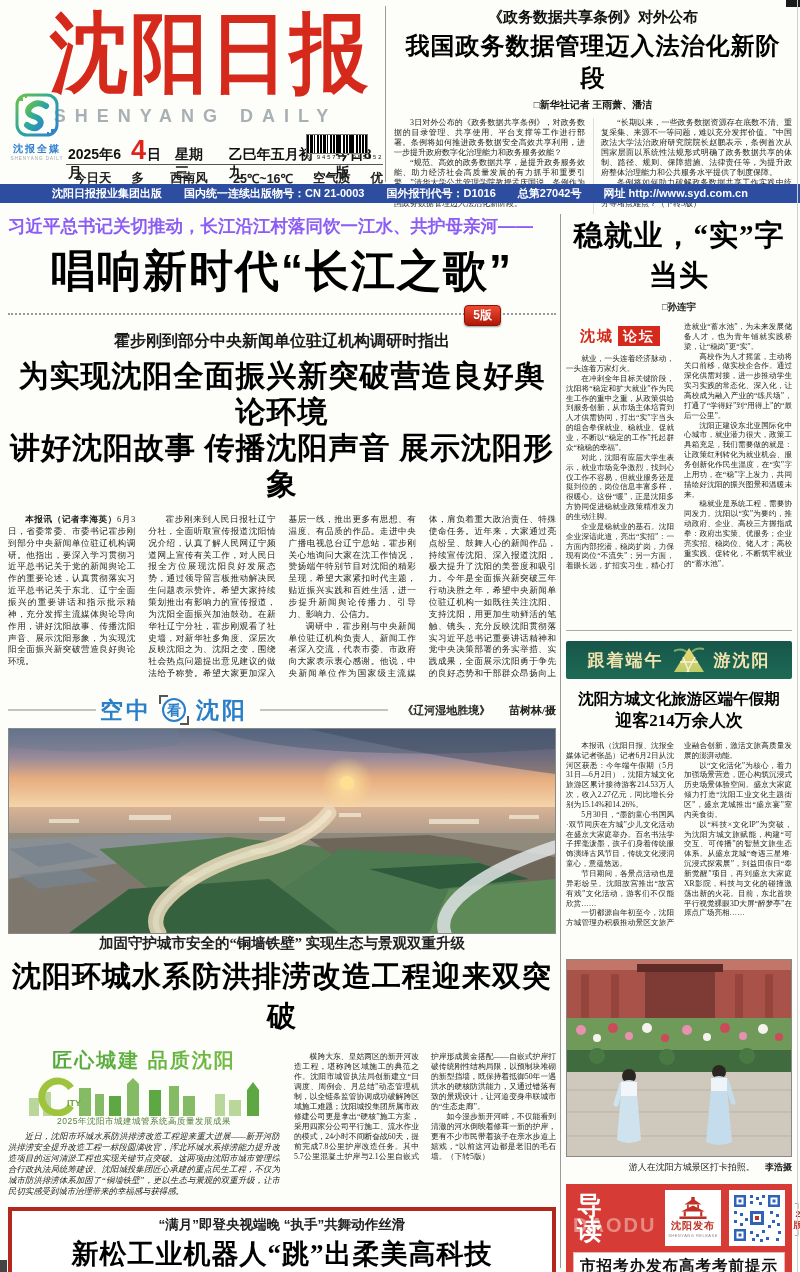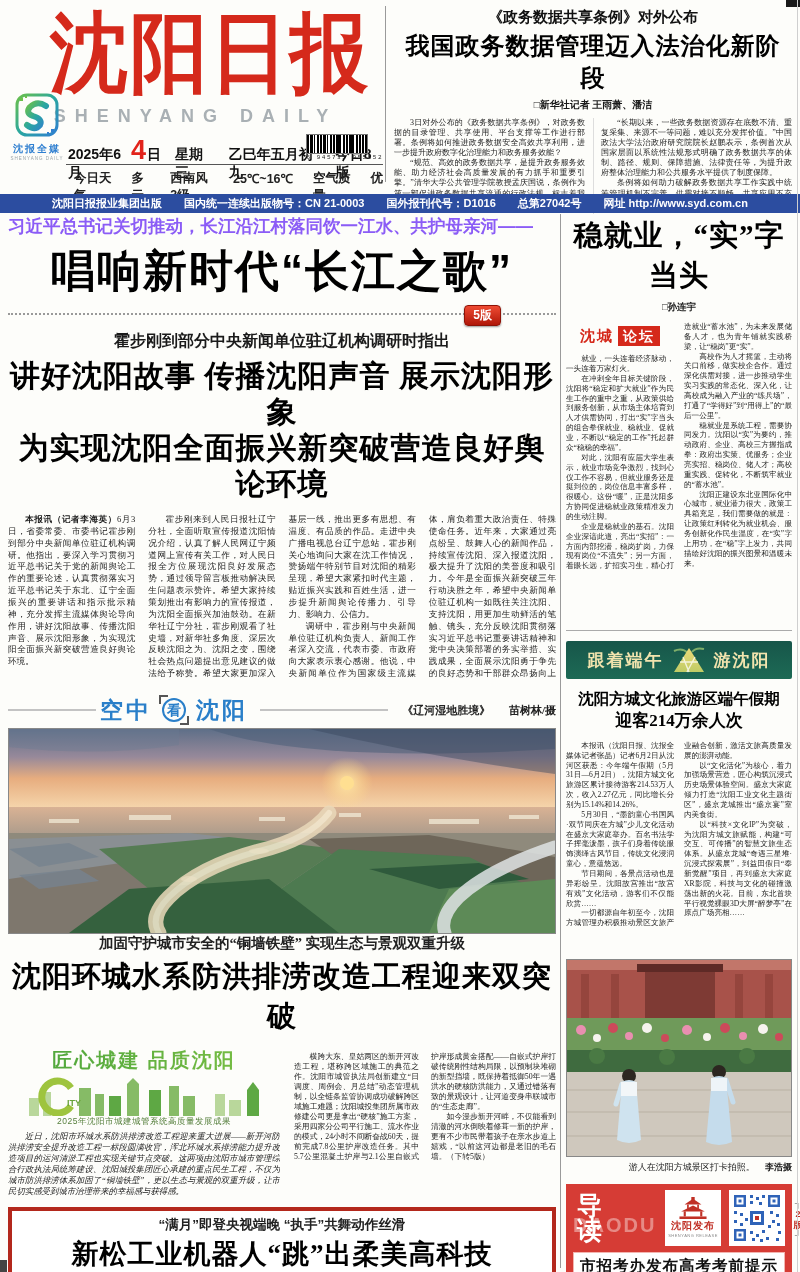--- a/index.html
+++ b/index.html
@@ -192,40 +192,40 @@
     <div class="ta-headline">我国政务数据管理迈入法治化新阶段</div>
     <div class="ta-byline">□新华社记者 王雨萧、潘洁</div>
     <div class="ta-body">
       <p>3日对外公布的《政务数据共享条例》，对政务数据的目录管理、共享使用、平台支撑等工作进行部署。条例将如何推进政务数据安全高效共享利用，进一步提升政府数字化治理能力和政务服务效能？</p>
       <p>“规范、高效的政务数据共享，是提升政务服务效能、助力经济社会高质量发展的有力抓手和重要引擎。”清华大学公共管理学院教授孟庆国说，条例作为第一部促进政务数据共享流通的行政法规，标志着我国政务数据管理迈入法治化新阶段。</p>
       <p>“长期以来，一些政务数据资源存在底数不清、重复采集、来源不一等问题，难以充分发挥价值。”中国政法大学法治政府研究院院长赵鹏表示，条例首次从国家层面以系统性法规形式明确了政务数据共享的体制、路径、规则、保障措施、法律责任等，为提升政府整体治理能力和公共服务水平提供了制度保障。</p>
       <p>条例将如何助力破解政务数据共享工作实践中统筹管理机制不完善、供需对接不顺畅、共享应用不充分等堵点难点？（下转5版）</p>
     </div>
   </div>
 
-  <div class="abs bluebar" style="left:0;top:194px;width:800px;height:19px;">
+  <div class="abs bluebar" style="left:0;top:184px;width:800px;height:19px;">
     <span>沈阳日报报业集团出版</span>
     <span>国内统一连续出版物号：CN 21-0003</span>
     <span>国外报刊代号：D1016</span>
     <span>总第27042号</span>
     <span>网址 http://www.syd.com.cn</span>
   </div>
 
   <div class="leftcol">
 
     <div class="cj-kicker">习近平总书记关切推动，长江沿江村落同饮一江水、共护母亲河——</div>
     <div class="cj-headline">唱响新时代“长江之歌”</div>
     <div class="dotted">
       <span class="badge5">5版</span>
     </div>
 
     <div class="hb-kicker">霍步刚到部分中央新闻单位驻辽机构调研时指出</div>
     <div class="hb-headline">
+      <span style="display:block">为实现沈阳全面振兴新突破营造良好舆论环境</span>
       <span style="display:block">讲好沈阳故事 传播沈阳声音 展示沈阳形象</span>
-      <span style="display:block">为实现沈阳全面振兴新突破营造良好舆论环境</span>
     </div>
     <div class="hb-body">
       <p><span class="lede">本报讯（记者李海英）</span><span>6月3日，省委常委、市委书记霍步刚到部分中央新闻单位驻辽机构调研。他指出，要深入学习贯彻习近平总书记关于党的新闻舆论工作的重要论述，认真贯彻落实习近平总书记关于东北、辽宁全面振兴的重要讲话和指示批示精神，充分发挥主流媒体舆论导向作用，讲好沈阳故事、传播沈阳声音、展示沈阳形象，为实现沈阳全面振兴新突破营造良好舆论环境。</span></p>
       <p>霍步刚来到人民日报社辽宁分社，全面听取宣传报道沈阳情况介绍，认真了解人民网辽宁频道网上宣传有关工作，对人民日报全方位展现沈阳良好发展态势，通过领导留言板推动解决民生问题表示赞许。希望大家持续策划推出有影响力的宣传报道，为沈阳全面振兴加油鼓劲。在新华社辽宁分社，霍步刚观看了社史墙，对新华社多角度、深层次反映沈阳之为、沈阳之变，围绕社会热点问题提出意见建议的做法给予称赞。希望大家更加深入基层一线，推出更多有思想、有温度、有品质的作品。走进中央广播电视总台辽宁总站，霍步刚关心地询问大家在沈工作情况，赞扬端午特别节目对沈阳的精彩呈现，希望大家紧扣时代主题，贴近振兴实践和百姓生活，进一步提升新闻舆论传播力、引导力、影响力、公信力。</p>
       <p>调研中，霍步刚与中央新闻单位驻辽机构负责人、新闻工作者深入交流，代表市委、市政府向大家表示衷心感谢。他说，中央新闻单位作为国家级主流媒体，肩负着重大政治责任、特殊使命任务。近年来，大家通过亮点纷呈、鼓舞人心的新闻作品，持续宣传沈阳、深入报道沈阳，极大提升了沈阳的美誉度和吸引力。今年是全面振兴新突破三年行动决胜之年，希望中央新闻单位驻辽机构一如既往关注沈阳、支持沈阳，用更加生动鲜活的笔触、镜头，充分反映沈阳贯彻落实习近平总书记重要讲话精神和党中央决策部署的务实举措、实践成果，全面展示沈阳勇于争先的良好态势和干部群众昂扬向上的精神风貌。面向全球更好推介沈阳、帮助搭建交流合作平台，为沈阳高质量发展贡献媒体力量。沈阳将进一步强化沟通对接、做好服务保障，为中央媒体在沈阳开展工作创造良好条件。</p>
 
     </div>
 
     <div class="air-strip">
       <div class="air-line" style="width:88px;"></div>
@@ -354,22 +354,22 @@
     <div class="wy-body">
       <div class="forum-logo">
         <span class="forum-a">沈城</span>
         <span class="forum-b">论坛</span>
       </div>
       <p>就业，一头连着经济脉动，一头连着万家灯火。</p>
       <p>在冲刺全年目标关键阶段，沈阳将“稳定和扩大就业”作为民生工作的重中之重，从政策供给到服务创新，从市场主体培育到人才供需协同，打出“实”字当头的组合拳保就业、稳就业、促就业，不断以“稳定的工作”托起群众“稳稳的幸福”。</p>
       <p>对此，沈阳有应届大学生表示，就业市场竞争激烈，找到心仪工作不容易，但就业服务还是挺到位的，岗位信息丰富多样，很暖心。这份“暖”，正是沈阳多方协同促进稳就业政策精准发力的生动注脚。</p>
       <p>企业是稳就业的基石。沈阳企业深谙此道，亮出“实招”：一方面内部挖潜，稳岗扩岗，力保现有岗位“不流失”；另一方面，着眼长远，扩招实习生，精心打造就业“蓄水池”，为未来发展储备人才，也为青年铺就实践桥梁，让“稳岗”更“实”。</p>
       <p>高校作为人才摇篮，主动将关口前移，做实校企合作。通过深化供需对接，进一步推动学生实习实践的常态化、深入化，让高校成为融入产业的“练兵场”，打通了“学得好”到“用得上”的“最后一公里”。</p>
+      <p>沈阳正建设东北亚国际化中心城市，就业潜力很大，政策工具箱充足，我们需要做的就是：让政策红利转化为就业机会、服务创新化作民生温度，在“实”字上用功，在“稳”字上发力，共同描绘好沈阳的振兴图景和温暖未来。</p>
       <p>稳就业是系统工程，需要协同发力。沈阳以“实”为要约，推动政府、企业、高校三方握指成拳：政府出实策、优服务；企业亮实招、稳岗位、储人才；高校重实践、促转化，不断筑牢就业的“蓄水池”。</p>
-      <p>沈阳正建设东北亚国际化中心城市，就业潜力很大，政策工具箱充足，我们需要做的就是：让政策红利转化为就业机会、服务创新化作民生温度，在“实”字上用功，在“稳”字上发力，共同描绘好沈阳的振兴图景和温暖未来。</p>
     </div>
     <div class="rail-rule"></div>
 
     <div class="dw-banner">
       <span class="dw-banner-text">跟着端午</span>
       <svg width="34" height="30" viewBox="0 0 34 30">
         <defs>
             <linearGradient id="zz" x1="0" y1="0" x2="0" y2="1">
           <stop offset="0" stop-color="#ecd978"></stop>
               <stop offset="1" stop-color="#bfcc66"></stop>

